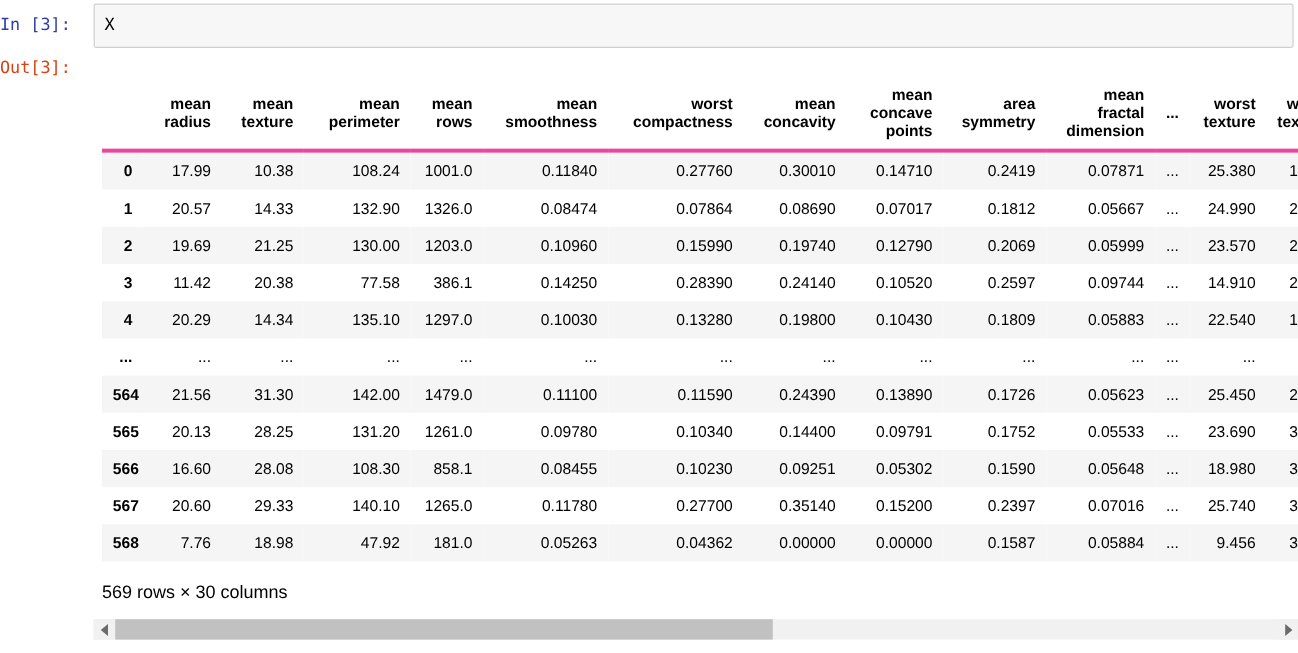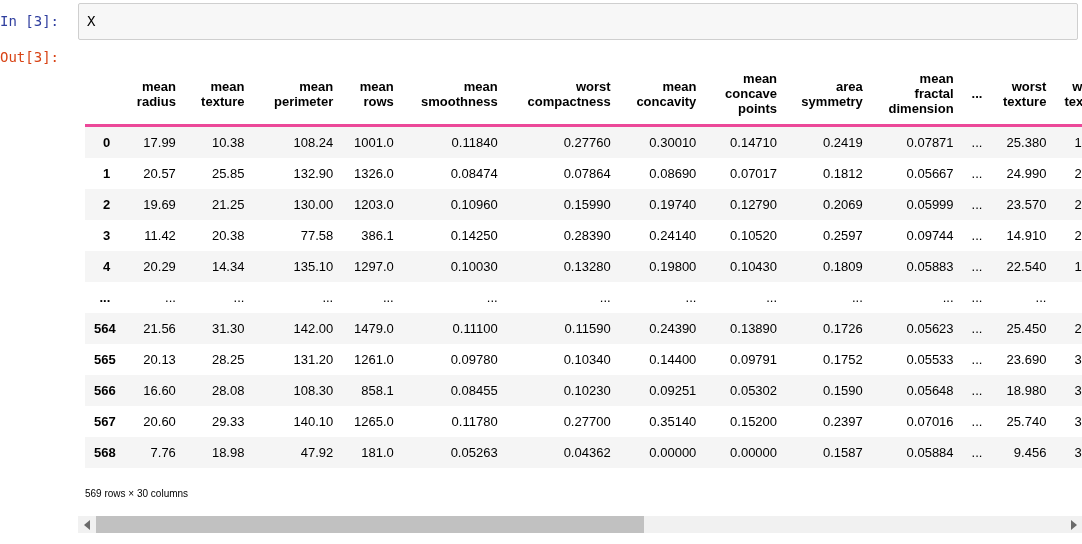--- a/index.html
+++ b/index.html
@@ -48,21 +48,21 @@
   table.dataframe tbody th{
     font-weight:bold;text-align:right;vertical-align:middle;padding:8px 9px;
   }
   table.dataframe td{
     text-align:right;vertical-align:middle;padding:8px 9px;white-space:nowrap;
   }
   table.dataframe tbody tr:nth-child(odd){background:var(--stripe);}
   .c0{width:34px}.c1{width:65px}.c2{width:68px}.c3{width:88px}.c4{width:60px}
   .c5{width:103px}.c6{width:112px}.c7{width:85px}.c8{width:80px}.c9{width:85px}
   .c10{width:90px}.c11{width:28px}.c12{width:64px}.c13{width:60px}
-  .df-summary{font-size:10px;line-height:18px;margin:17px 0 0 0;}
+  .df-summary{font-size:15px;line-height:18px;margin:17px 0 0 0;}
   .hscrollbar{
     position:relative;height:17px;margin:13px 0 0 78px;background:var(--sb-track);
   }
   .sb-btn{
     position:absolute;top:0;width:17px;height:17px;background:var(--sb-track);
     display:flex;align-items:center;justify-content:center;cursor:default;
   }
   .sb-btn.left{left:0;}
   .sb-btn.right{right:0;}
   .tri{width:0;height:0;border-style:solid;}
@@ -135,21 +135,21 @@
               <td>0.14710</td>
               <td>0.2419</td>
               <td>0.07871</td>
               <td>...</td>
               <td>25.380</td>
               <td>17.33</td>
             </tr>
             <tr>
               <th>1</th>
               <td>20.57</td>
-              <td>25.85</td>
+              <td>14.33</td>
               <td>132.90</td>
               <td>1326.0</td>
               <td>0.08474</td>
               <td>0.07864</td>
               <td>0.08690</td>
               <td>0.07017</td>
               <td>0.1812</td>
               <td>0.05667</td>
               <td>...</td>
               <td>24.990</td>

